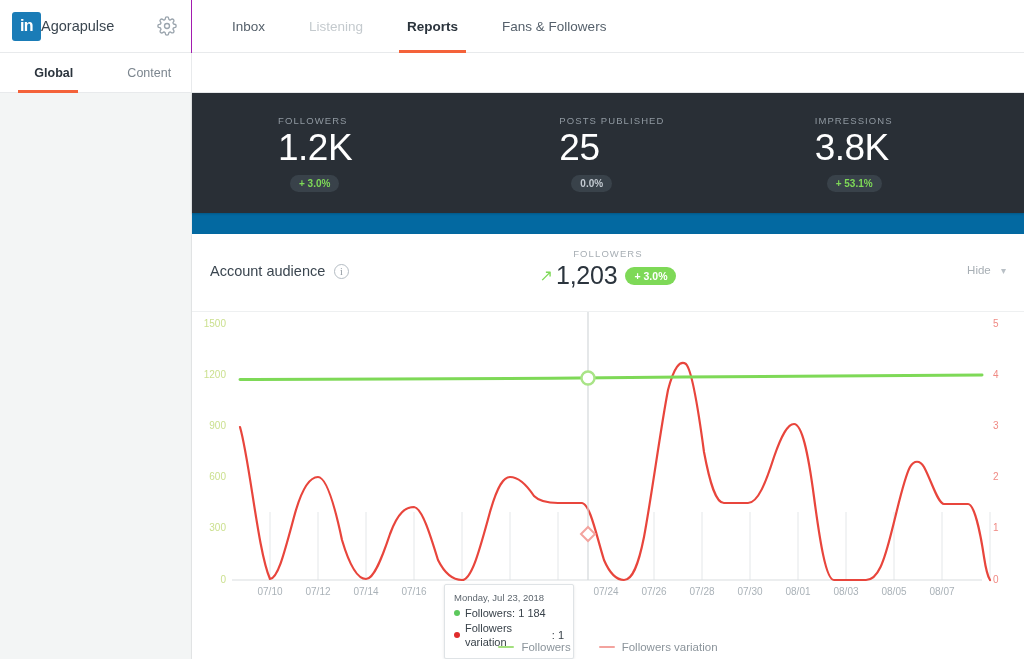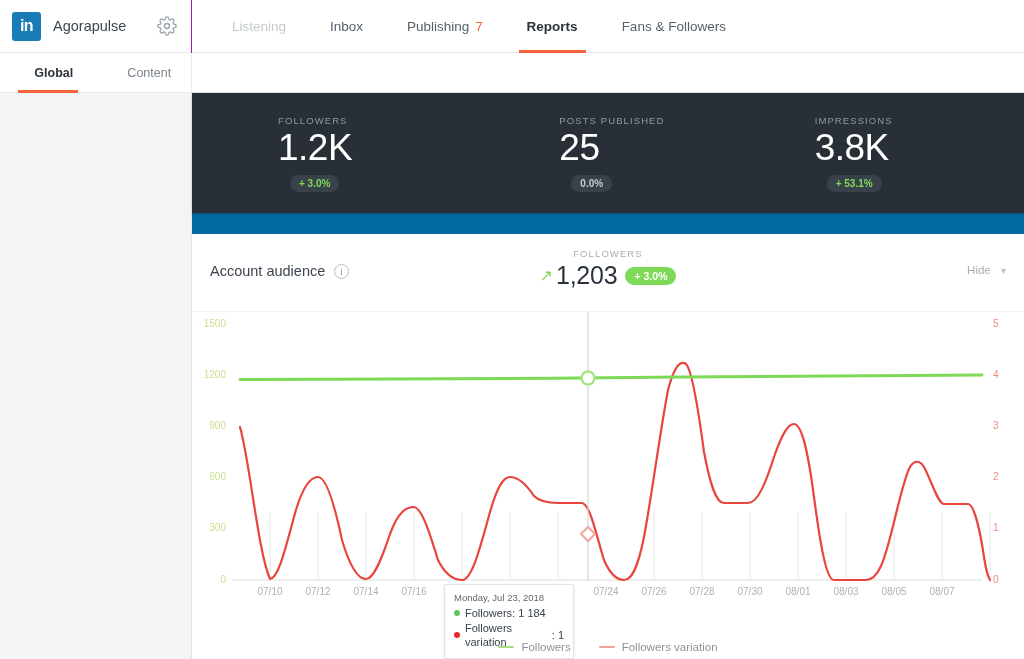--- a/index.html
+++ b/index.html
@@ -16,21 +16,21 @@
     position: absolute; top:0; left:0; width:1024px; height:53px;
     background:#fff; display:flex; align-items:center;
     border-bottom:1px solid #e8eaec;
   }
   .brand { width:192px; height:53px; display:flex; align-items:center; padding-left:12px;
            border-right:1px solid #a21caf; }
   .li-logo { width:29px; height:29px; border-radius:3px; background:#1a7cb7;
              display:flex; align-items:center; justify-content:center; flex:0 0 auto; }
   .li-logo span { color:#fff; font-weight:bold; font-size:16px; letter-spacing:-0.5px;
                   font-family:"Liberation Sans", sans-serif; line-height:1; }
-  .brand-name { margin-left:12px; font-size:14.5px; color:#3b4650; }
+  .brand-name { font-size:14.5px; color:#3b4650; }
   .gear { margin-left:auto; margin-right:14px; width:20px; height:20px; color:#9aa4ad; }
   .gear svg { display:block; }
 
   .mainnav { display:flex; align-items:stretch; height:53px; margin-left:18px; }
   .navitem { position:relative; display:flex; align-items:center; padding:0 22px;
              font-size:13.5px; color:#55606b; height:53px; cursor:pointer; }
   .navitem.dim { color:#c4cace; }
   .navitem.active { color:#2b343d; font-weight:bold; }
   .navitem.active::after{ content:""; position:absolute; left:14px; right:14px; bottom:0;
                           height:3px; background:#f4623a; }
@@ -128,29 +128,25 @@
       <div class="brand-name">Agorapulse</div>
       <div class="gear">
         <svg width="20" height="20" viewBox="0 0 24 24" fill="none" stroke="currentColor" stroke-width="1.6">
           <circle cx="12" cy="12" r="3"></circle>
           <path d="M19.4 15a1.65 1.65 0 0 0 .33 1.82l.06.06a2 2 0 1 1-2.83 2.83l-.06-.06A1.65 1.65 0 0 0 15 19.4a1.65 1.65 0 0 0-1 1.51V21a2 2 0 1 1-4 0v-.09A1.65 1.65 0 0 0 9 19.4a1.65 1.65 0 0 0-1.82.33l-.06.06a2 2 0 1 1-2.83-2.83l.06-.06A1.65 1.65 0 0 0 4.6 15a1.65 1.65 0 0 0-1.51-1H3a2 2 0 1 1 0-4h.09A1.65 1.65 0 0 0 4.6 9a1.65 1.65 0 0 0-.33-1.82l-.06-.06a2 2 0 1 1 2.83-2.83l.06.06A1.65 1.65 0 0 0 9 4.6a1.65 1.65 0 0 0 1-1.51V3a2 2 0 1 1 4 0v.09A1.65 1.65 0 0 0 15 4.6a1.65 1.65 0 0 0 1.82-.33l.06-.06a2 2 0 1 1 2.83 2.83l-.06.06A1.65 1.65 0 0 0 19.4 9c.2.47.65.8 1.16.86H21a2 2 0 1 1 0 4h-.09a1.65 1.65 0 0 0-1.51 1z"></path>
         </svg>
       </div>
     </div>
 
     <div class="mainnav">
+      <div class="navitem">
+        <span>Inbox</span>
+      </div>
       <div class="navitem dim">
         <span>Listening</span>
-      </div>
-      <div class="navitem">
-        <span>Inbox</span>
-      </div>
-      <div class="navitem">
-        <span>Publishing</span>
-        <span class="badge-num">7</span>
       </div>
       <div class="navitem active">
         <span>Reports</span>
       </div>
       <div class="navitem">
         <span>Fans &amp; Followers</span>
       </div>
     </div>
   </div>
 

